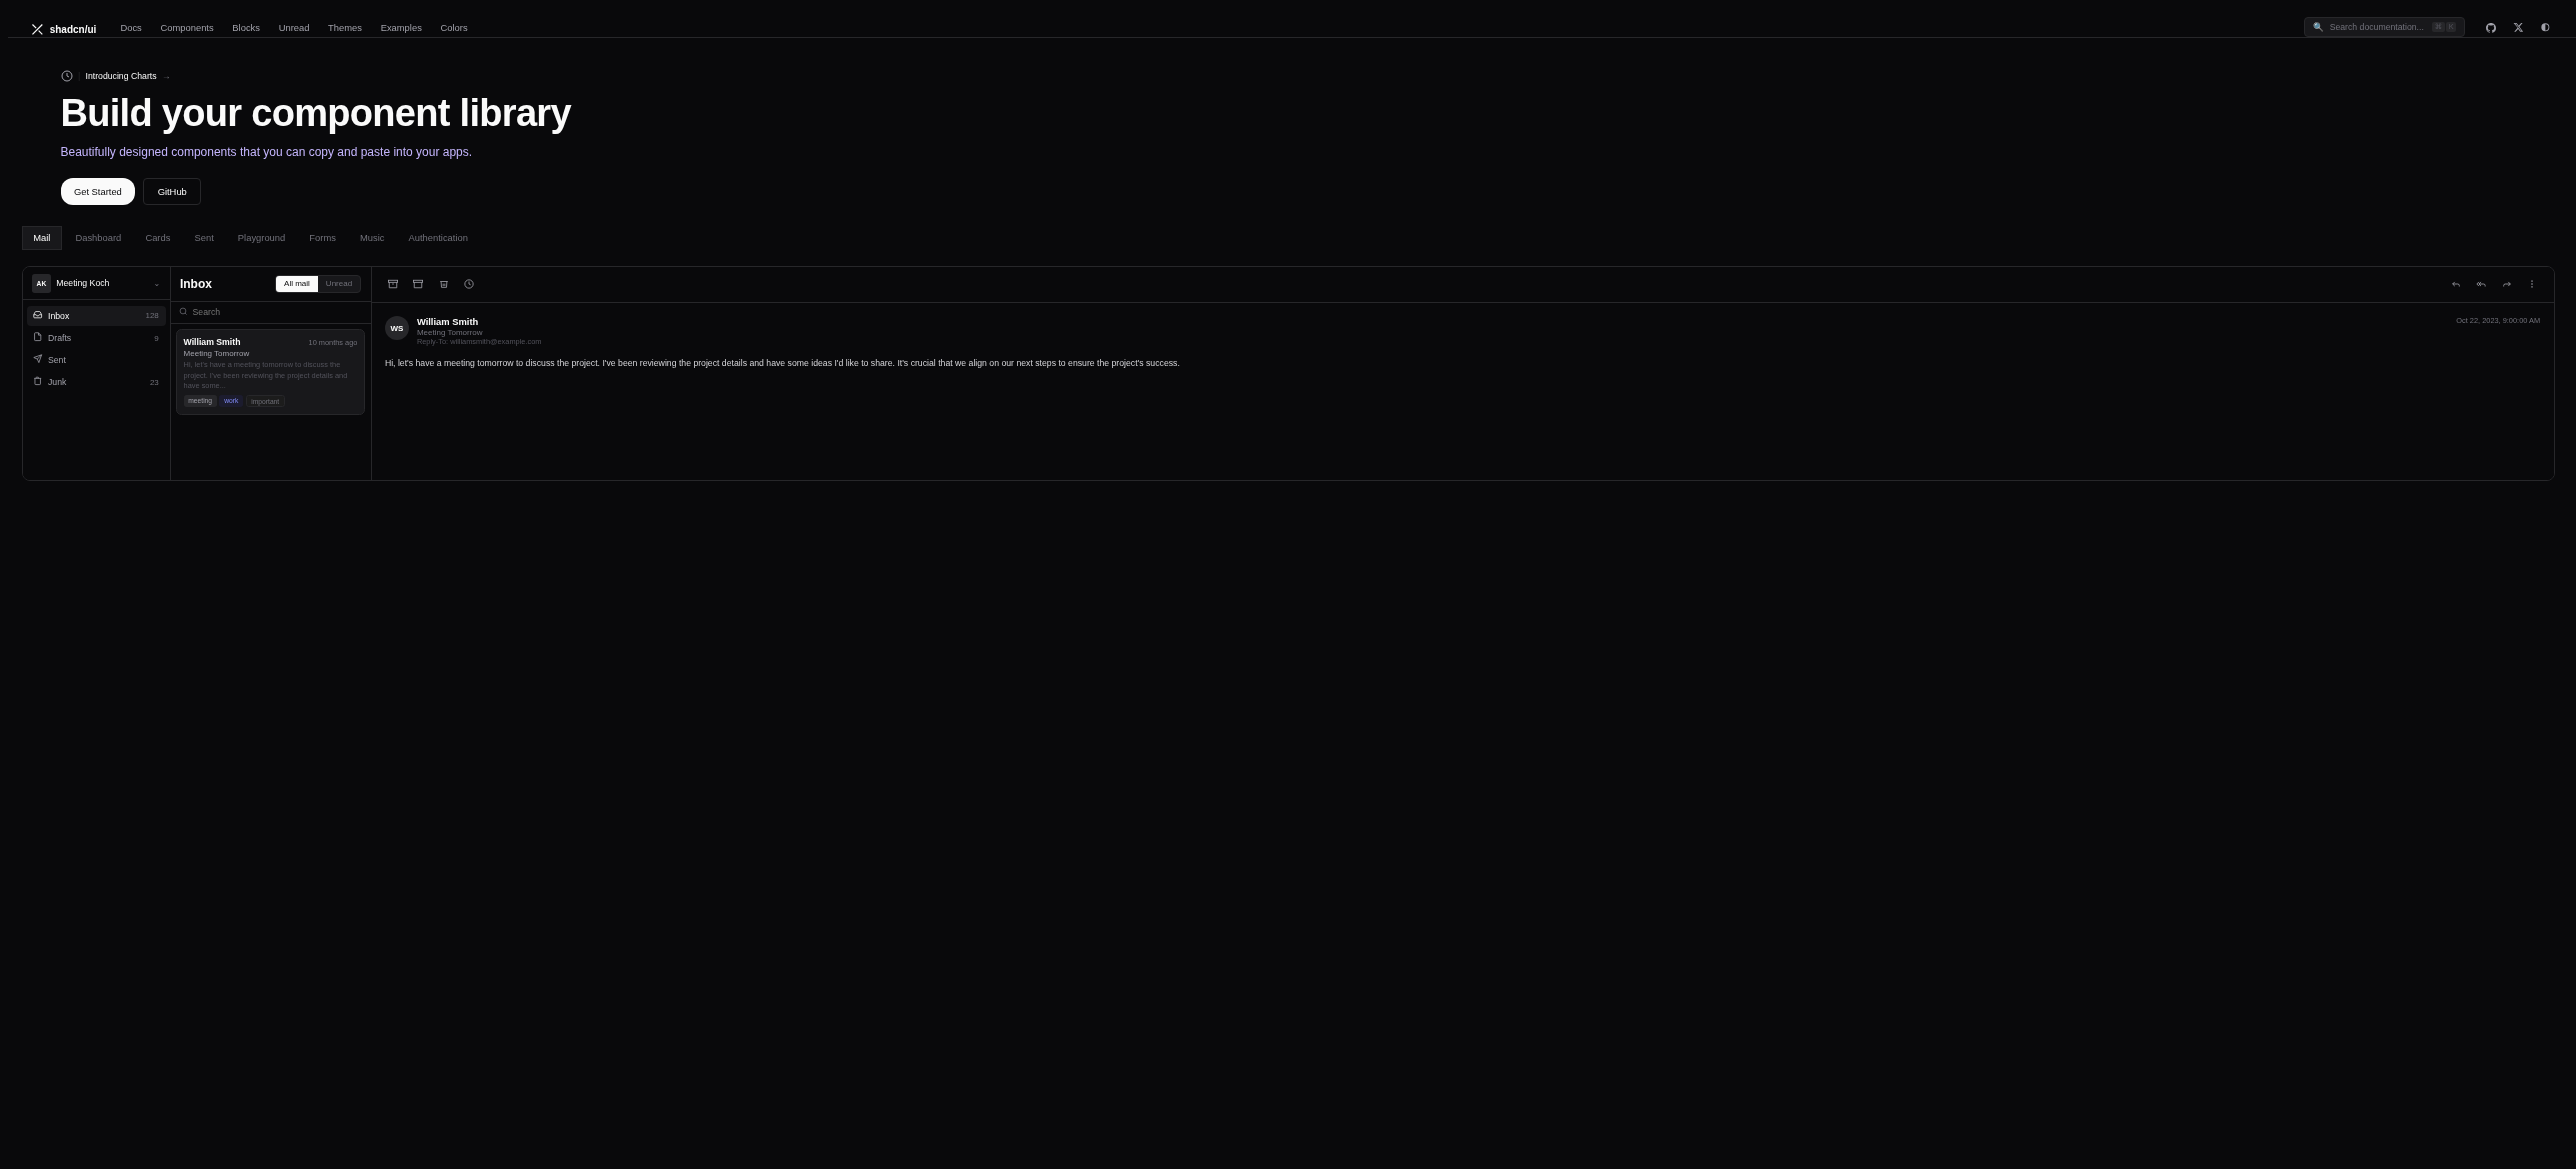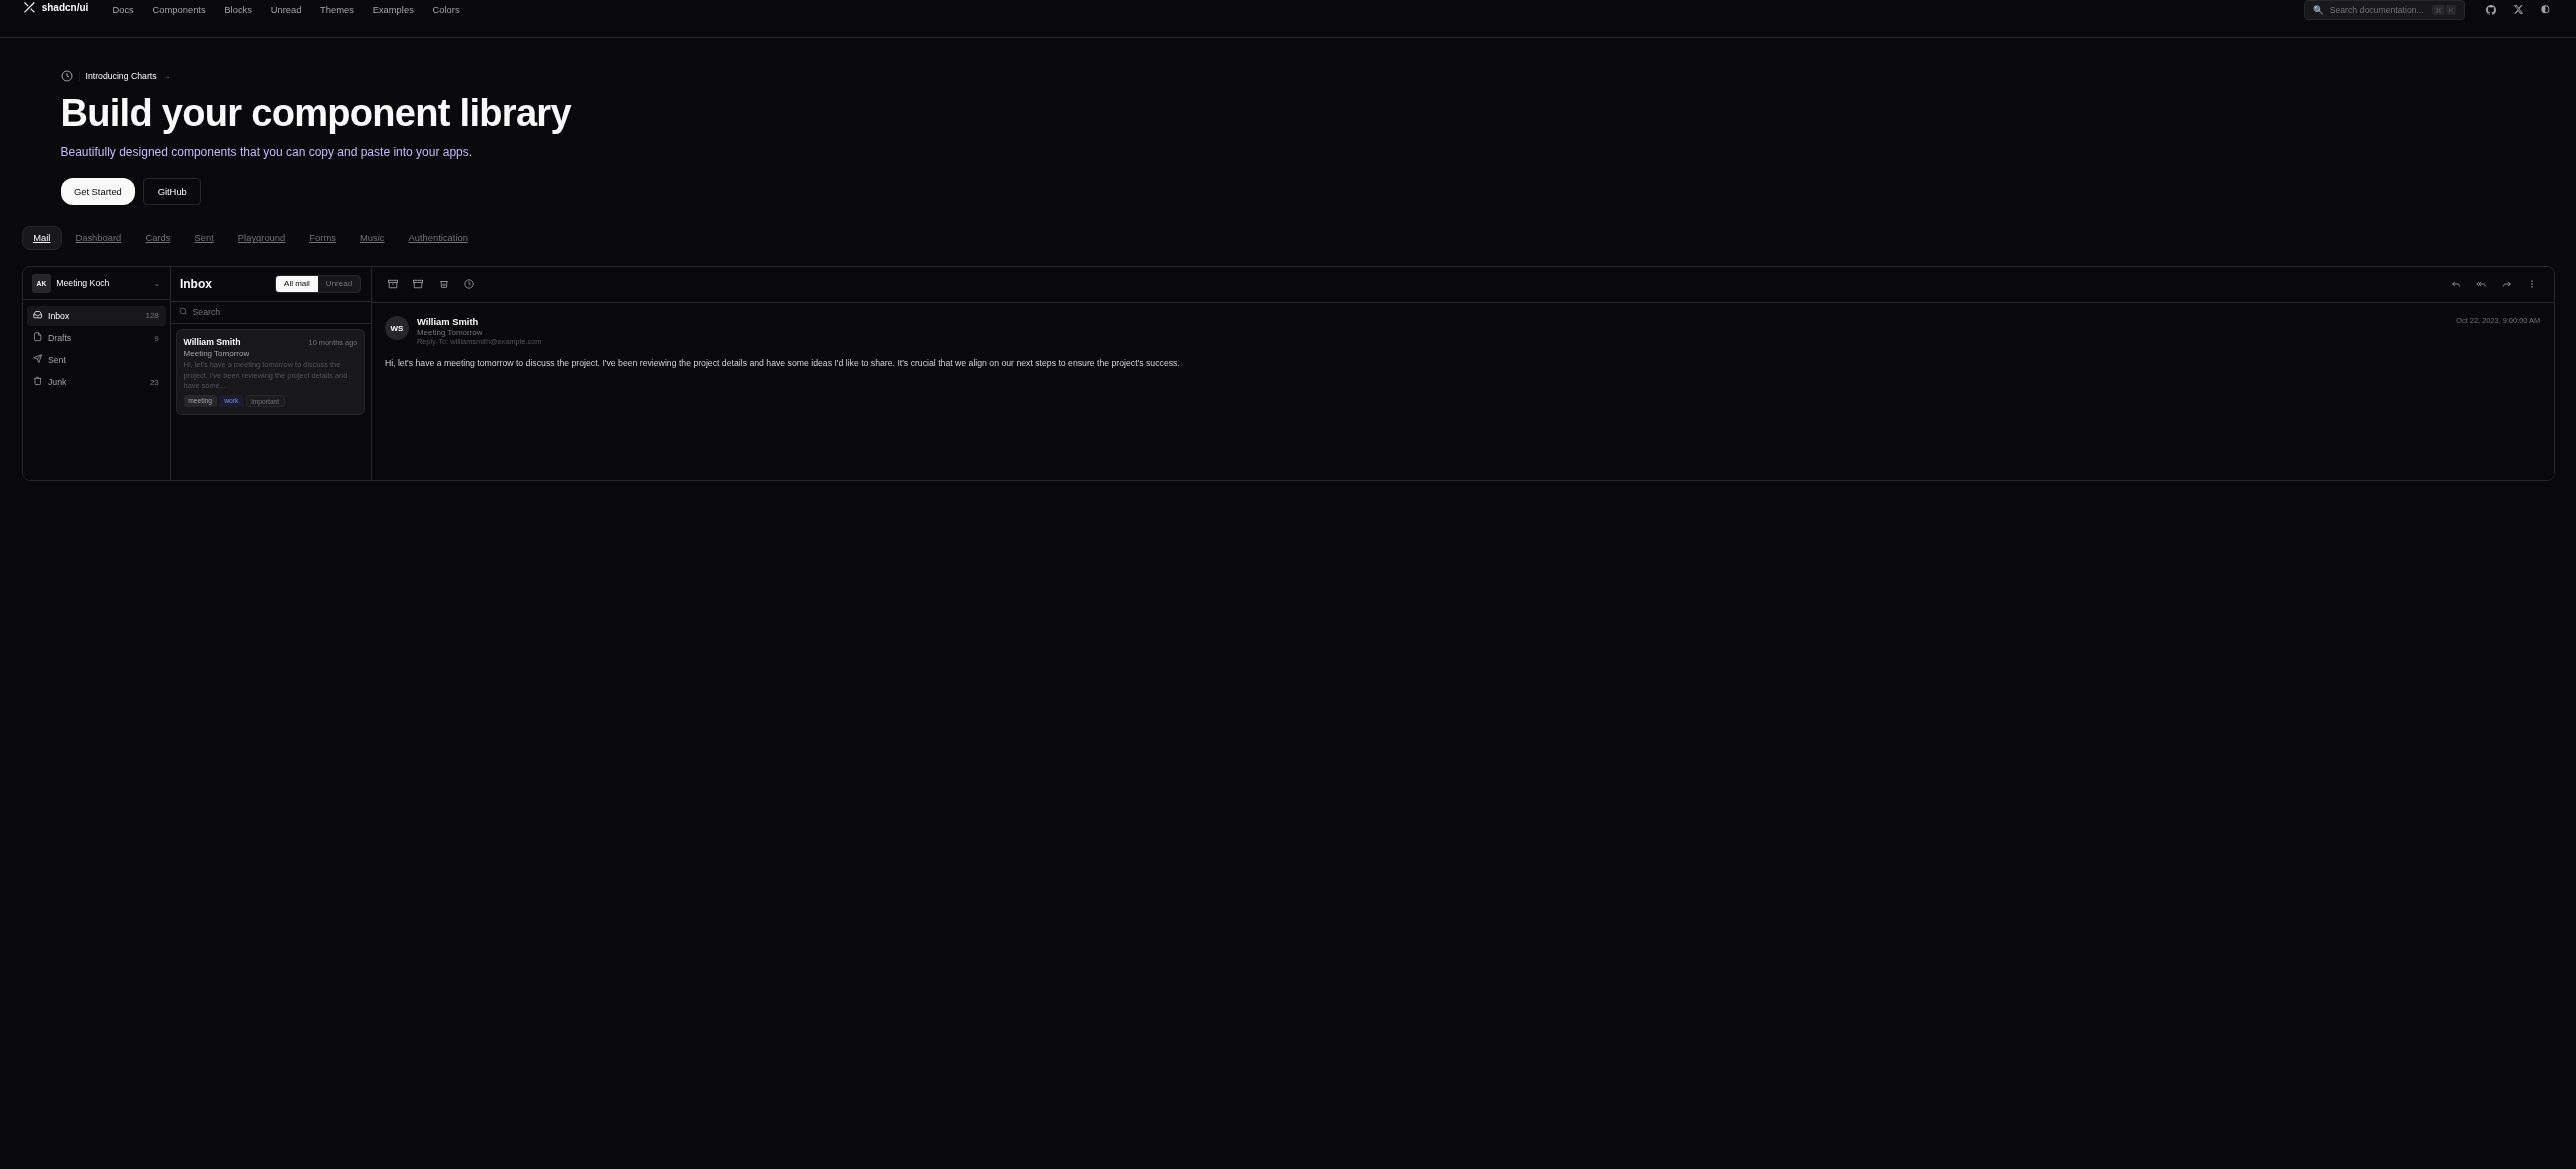--- a/index.html
+++ b/index.html
@@ -7,25 +7,26 @@
       background: #09090b;
       color: #fafafa;
       font-family: -apple-system, BlinkMacSystemFont, 'Segoe UI', sans-serif;
       font-size: 9.4px;
       min-height: 100vh;
     }
 
     
     nav {
       display: flex;
-      align-items: flex-start;
+      align-items: flex-end;
       padding: 0 21.5px;
       height: 38px;
       border-bottom: 0.7px solid #27272a;
       gap: 5.4px;
+      margin-left: 8px;
     }
     .nav-logo {
       display: flex;
       align-items: center;
       gap: 5.4px;
       font-weight: 600;
       font-size: 10px;
       color: #fafafa;
       margin-right: 10.7px;
       text-decoration: none;
@@ -155,27 +156,26 @@
       padding: 21.5px 21.5px 0;
     }
     .demo-tabs {
       display: flex;
       align-items: center;
       gap: 2.7px;
       margin-bottom: 16px;
     }
     .demo-tab {
       padding: 5.4px 10.7px;
-      border-radius: 8px;
+      border-radius: 0;
       font-size: 9.4px;
       color: #71717a;
       cursor: pointer;
       border: none;
       background: transparent;
-      text-decoration: underline;
     }
     .demo-tab.active {
       background: #18181b;
       color: #fafafa;
       border: 0.7px solid #27272a;
     }
 
     
     .mail-container {
       display: flex;

